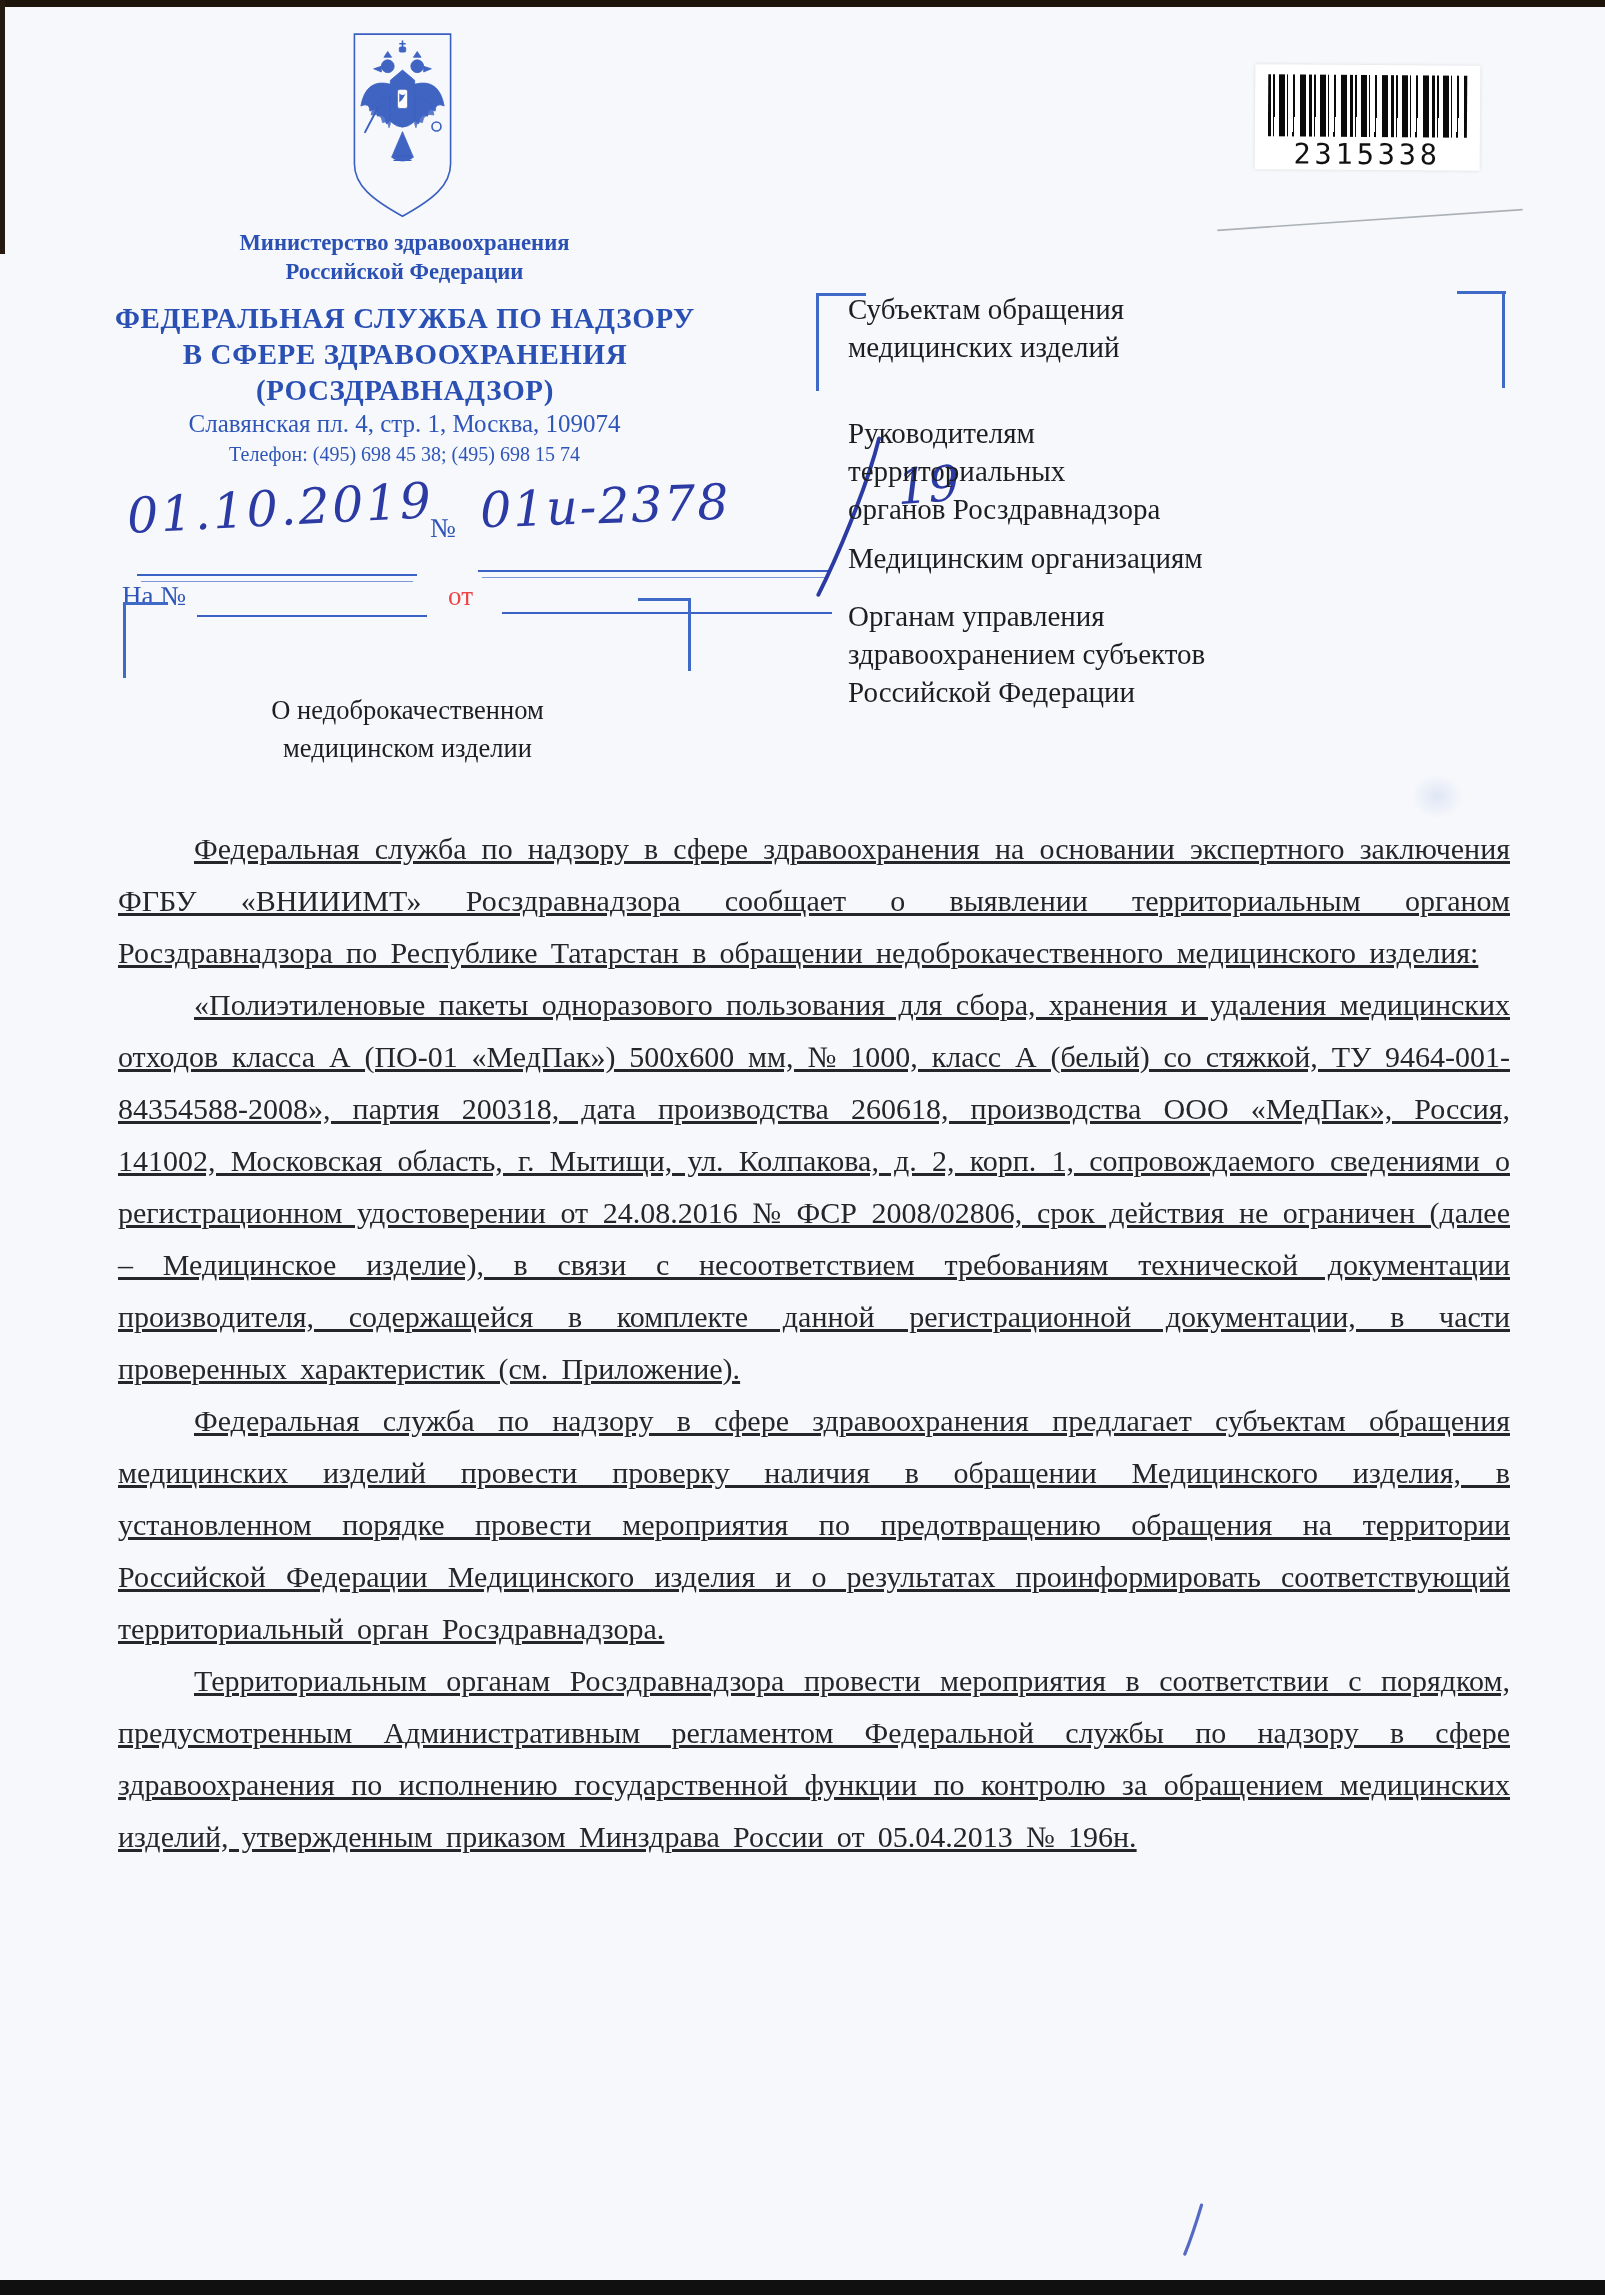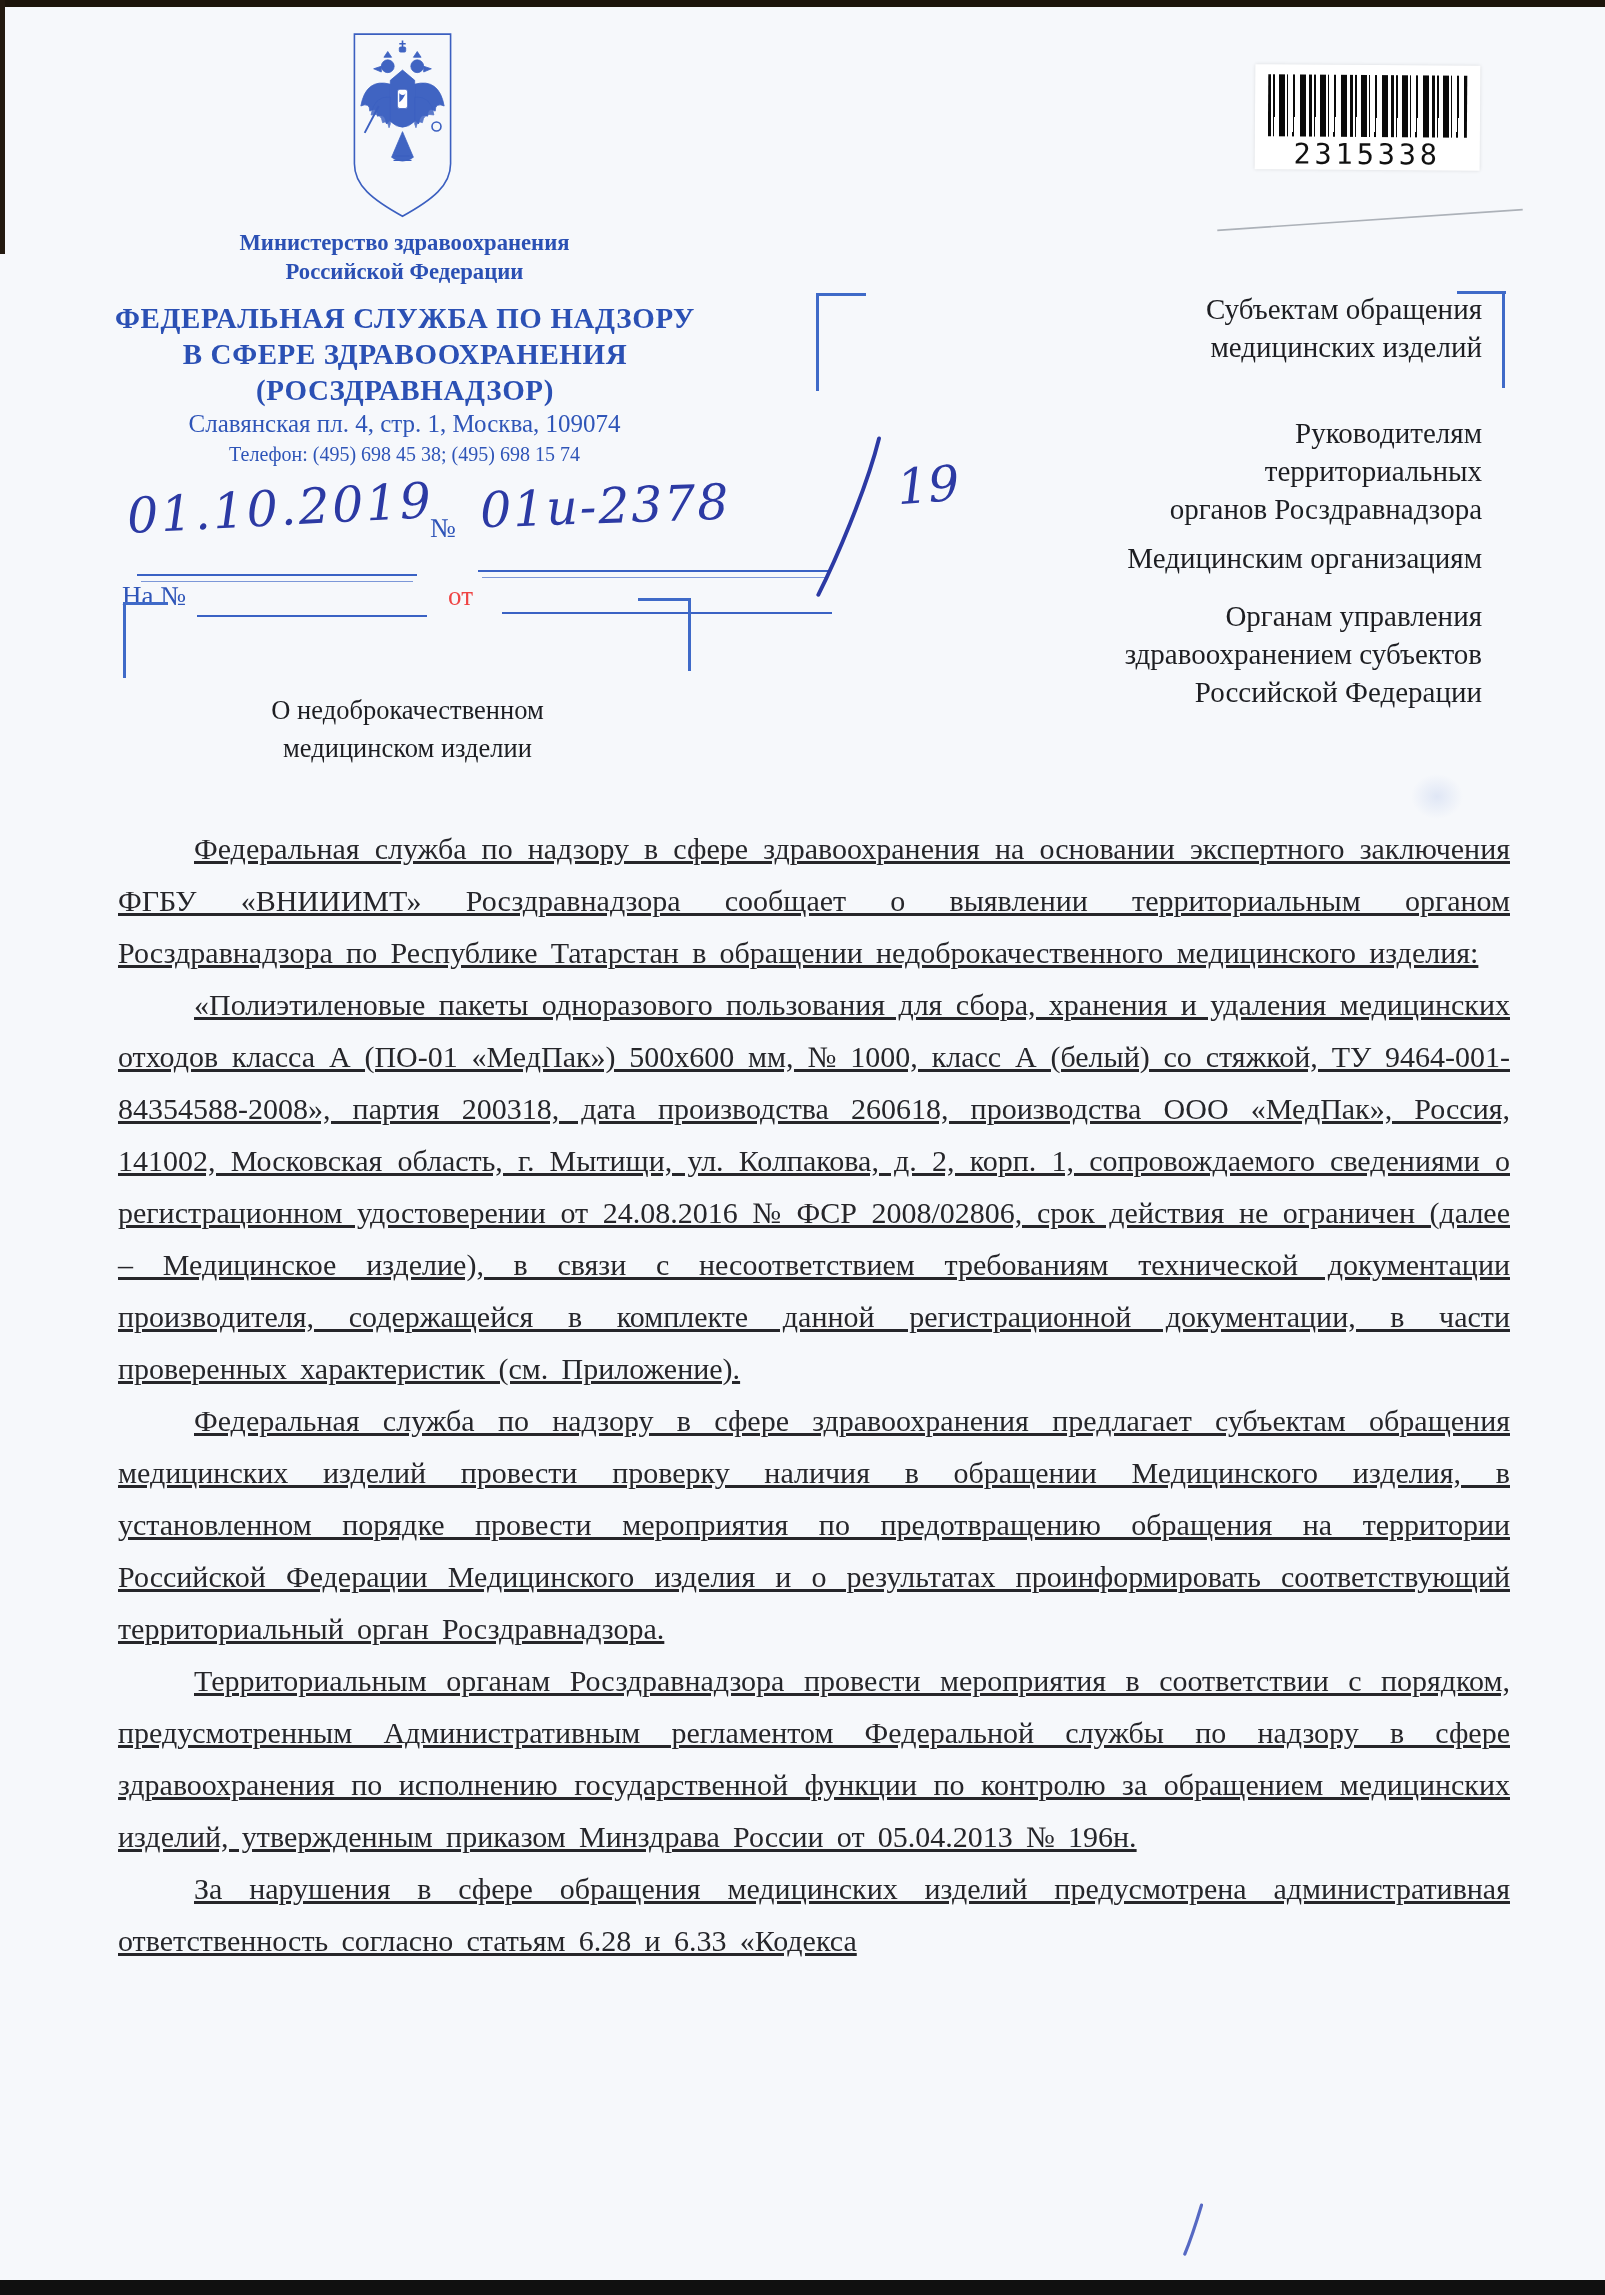--- a/index.html
+++ b/index.html
@@ -45,21 +45,21 @@
   .barcode-label{left:1255px;top:65px;width:225px;height:105px;background:#fff;
     box-shadow:0 0 3.9px rgba(0,0,0,.12);transform:rotate(.4deg);}
   .bars{position:absolute;left:13px;top:10.4px;width:199px;height:62px;
     background:repeating-linear-gradient(90deg,
       #0a0a0a 0 3.2px,#fff 3.2px 5.2px,#0a0a0a 5.2px 6.5px,#fff 6.5px 11px,
       #0a0a0a 11px 17px,#fff 17px 19px,#0a0a0a 19px 20px,#fff 20px 24.6px,
       #0a0a0a 24.6px 26.5px,#fff 26.5px 32px,#0a0a0a 32px 38px,#fff 38px 41px);}
   .barcode-num{position:absolute;left:0;top:73px;width:100%;text-align:center;
     font-family:"DejaVu Sans Mono", monospace;font-size:28.5px;letter-spacing:3.9px;color:#111;}
   
-  .addressee{width:634px;left:848px;text-align:right;font-size:29px;line-height:38px;
+  .addressee{width:634px;left:848px;text-align:left;font-size:29px;line-height:38px;
     white-space:pre-line;color:#1d1e22;}
   .a1{top:290px;}
   .a2{top:414px;}
   .a3{top:539px;}
   .a4{top:597px;}
   
   .body-text{left:118px;top:823px;width:1392px;}
   .body-text p{
     margin:0;font-size:30px;line-height:52px;color:#26262a;
     text-align:justify;text-align-last:left;text-indent:76px;word-spacing:5.8px;text-decoration:underline;}
@@ -166,21 +166,20 @@
 здравоохранением субъектов
 Российской Федерации</div>
 
   <div class="abs smudge"></div>
 
   <div class="abs body-text">
     <p>Федеральная служба по надзору в сфере здравоохранения на основании экспертного заключения ФГБУ «ВНИИИМТ» Росздравнадзора сообщает о выявлении территориальным органом Росздравнадзора по Республике Татарстан в обращении недоброкачественного медицинского изделия:</p>
     <p>«Полиэтиленовые пакеты одноразового пользования для сбора, хранения и удаления медицинских отходов класса А (ПО-01 «МедПак») 500х600 мм, № 1000, класс А (белый) со стяжкой, ТУ 9464-001-84354588-2008», партия 200318, дата производства 260618, производства ООО «МедПак», Россия, 141002, Московская область, г. Мытищи, ул. Колпакова, д. 2, корп. 1, сопровождаемого сведениями о регистрационном удостоверении от 24.08.2016 № ФСР 2008/02806, срок действия не ограничен (далее – Медицинское изделие), в связи с несоответствием требованиям технической документации производителя, содержащейся в комплекте данной регистрационной документации, в части проверенных характеристик (см. Приложение).</p>
     <p>Федеральная служба по надзору в сфере здравоохранения предлагает субъектам обращения медицинских изделий провести проверку наличия в обращении Медицинского изделия, в установленном порядке провести мероприятия по предотвращению обращения на территории Российской Федерации Медицинского изделия и о результатах проинформировать соответствующий территориальный орган Росздравнадзора.</p>
     <p>Территориальным органам Росздравнадзора провести мероприятия в соответствии с порядком, предусмотренным Административным регламентом Федеральной службы по надзору в сфере здравоохранения по исполнению государственной функции по контролю за обращением медицинских изделий, утвержденным приказом Минздрава России от 05.04.2013 № 196н.</p>
-    <p>За нарушения в сфере обращения медицинских изделий предусмотрена административная ответственность согласно статьям 6.28 и 6.33 «Кодекса</p>
   </div>
 
   <svg class="abs pen-mark" viewBox="0 0 60 90">
     <path d="M18 84 C28 60 38 28 44 8" stroke="#3a50b8" stroke-width="5" fill="none" stroke-linecap="round" opacity=".85"></path>
   </svg>
 
 </div>
 
 
 </body></html>

